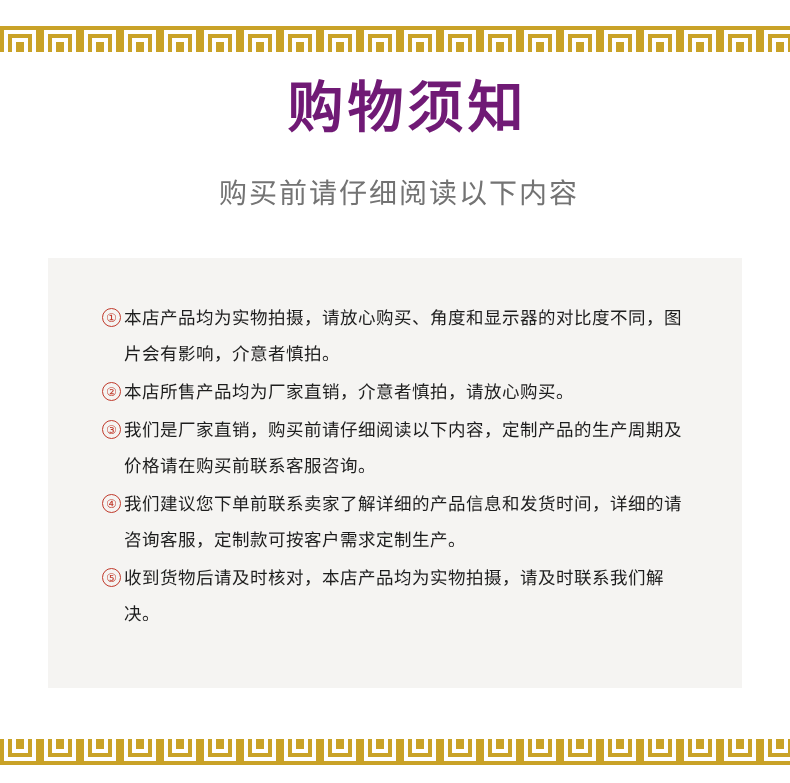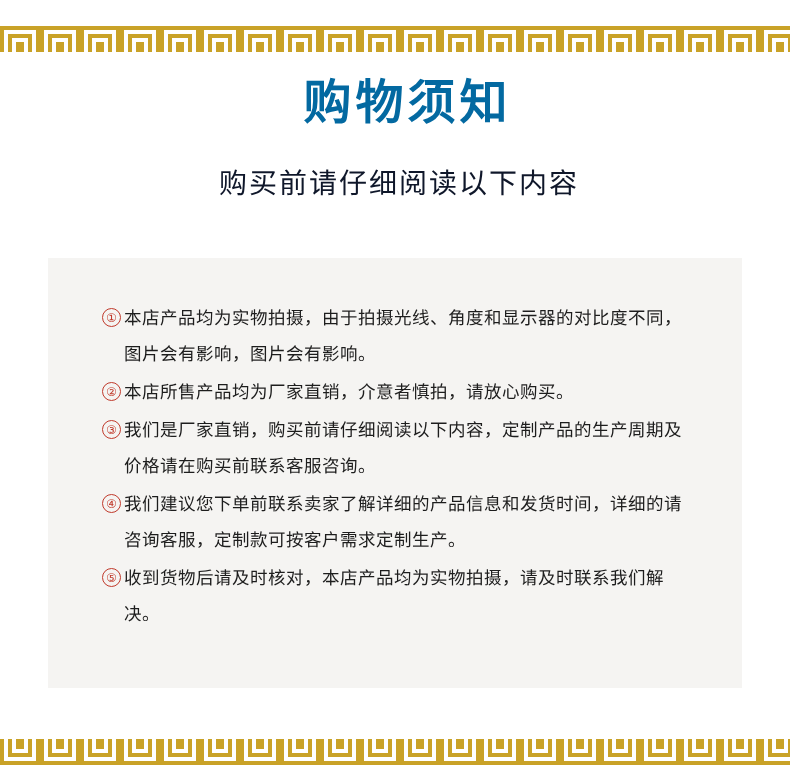--- a/index.html
+++ b/index.html
@@ -39,33 +39,33 @@
   
   .header {
     position: absolute;
     top: 72px;
     left: 0;
     width: 790px;
     text-align: center;
   }
   .main-title {
     font-family: "DejaVu Serif", "Liberation Serif", serif;
-    font-size: 48px;
+    font-size: 56px;
     font-weight: bold;
-    color: #0369a1;
+    color: #701a75;
     letter-spacing: 4px;
     line-height: 1.25;
     margin: 0;
     padding-left: 25px;
   }
   .sub-title {
     font-family: "DejaVu Serif", "Liberation Serif", serif;
     font-size: 28px;
     font-weight: normal;
-    color: #0f172a;
+    color: #737373;
     letter-spacing: 2px;
     margin: 34px 0 0 8px;
     line-height: 1.3;
   }
 
   
   .notice-panel {
     position: absolute;
     top: 258px;
     left: 48px;
@@ -132,21 +132,21 @@
 
   <div class="header">
     <h1 class="main-title">购物须知</h1>
     <p class="sub-title">购买前请仔细阅读以下内容</p>
   </div>
 
   <div class="notice-panel">
     <ul class="notice-list">
       <li class="notice-item">
         <span class="notice-num">①</span>
-        <span class="notice-text">本店产品均为实物拍摄，由于拍摄光线、角度和显示器的对比度不同，图片会有影响，图片会有影响。</span>
+        <span class="notice-text">本店产品均为实物拍摄，请放心购买、角度和显示器的对比度不同，图片会有影响，介意者慎拍。</span>
       </li>
       <li class="notice-item">
         <span class="notice-num">②</span>
         <span class="notice-text">本店所售产品均为厂家直销，介意者慎拍，请放心购买。</span>
       </li>
       <li class="notice-item">
         <span class="notice-num">③</span>
         <span class="notice-text">我们是厂家直销，购买前请仔细阅读以下内容，定制产品的生产周期及价格请在购买前联系客服咨询。</span>
       </li>
       <li class="notice-item">

